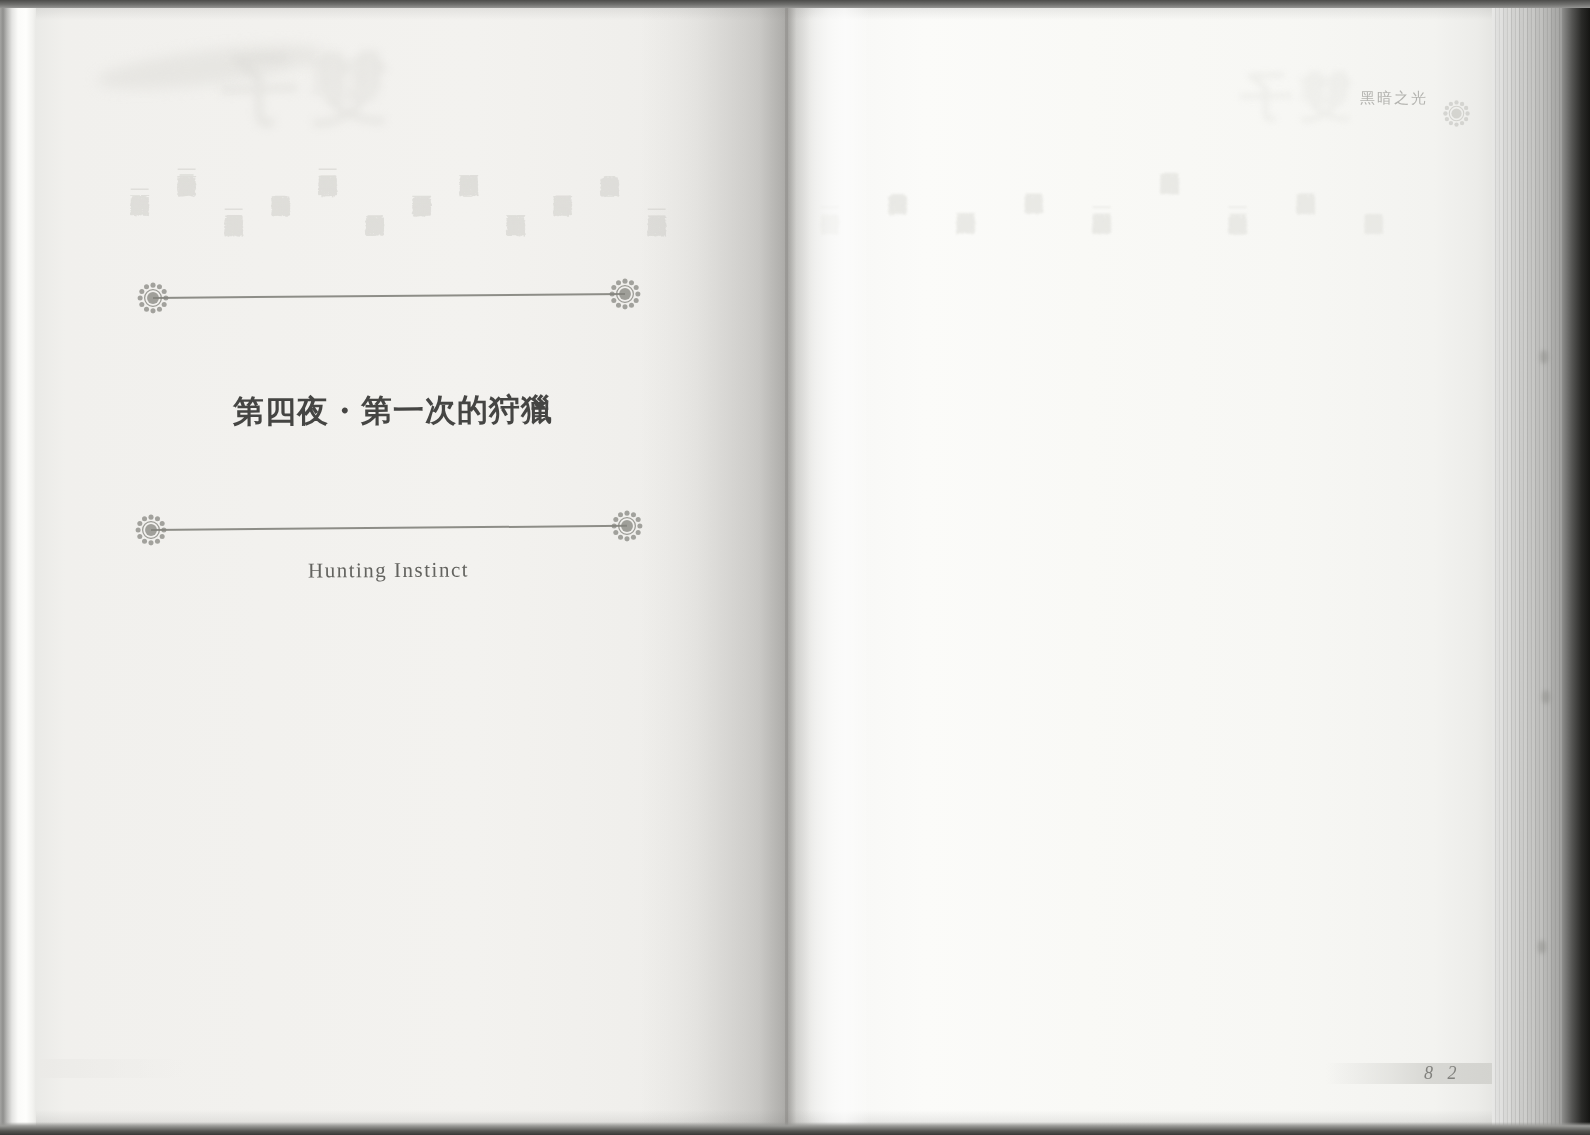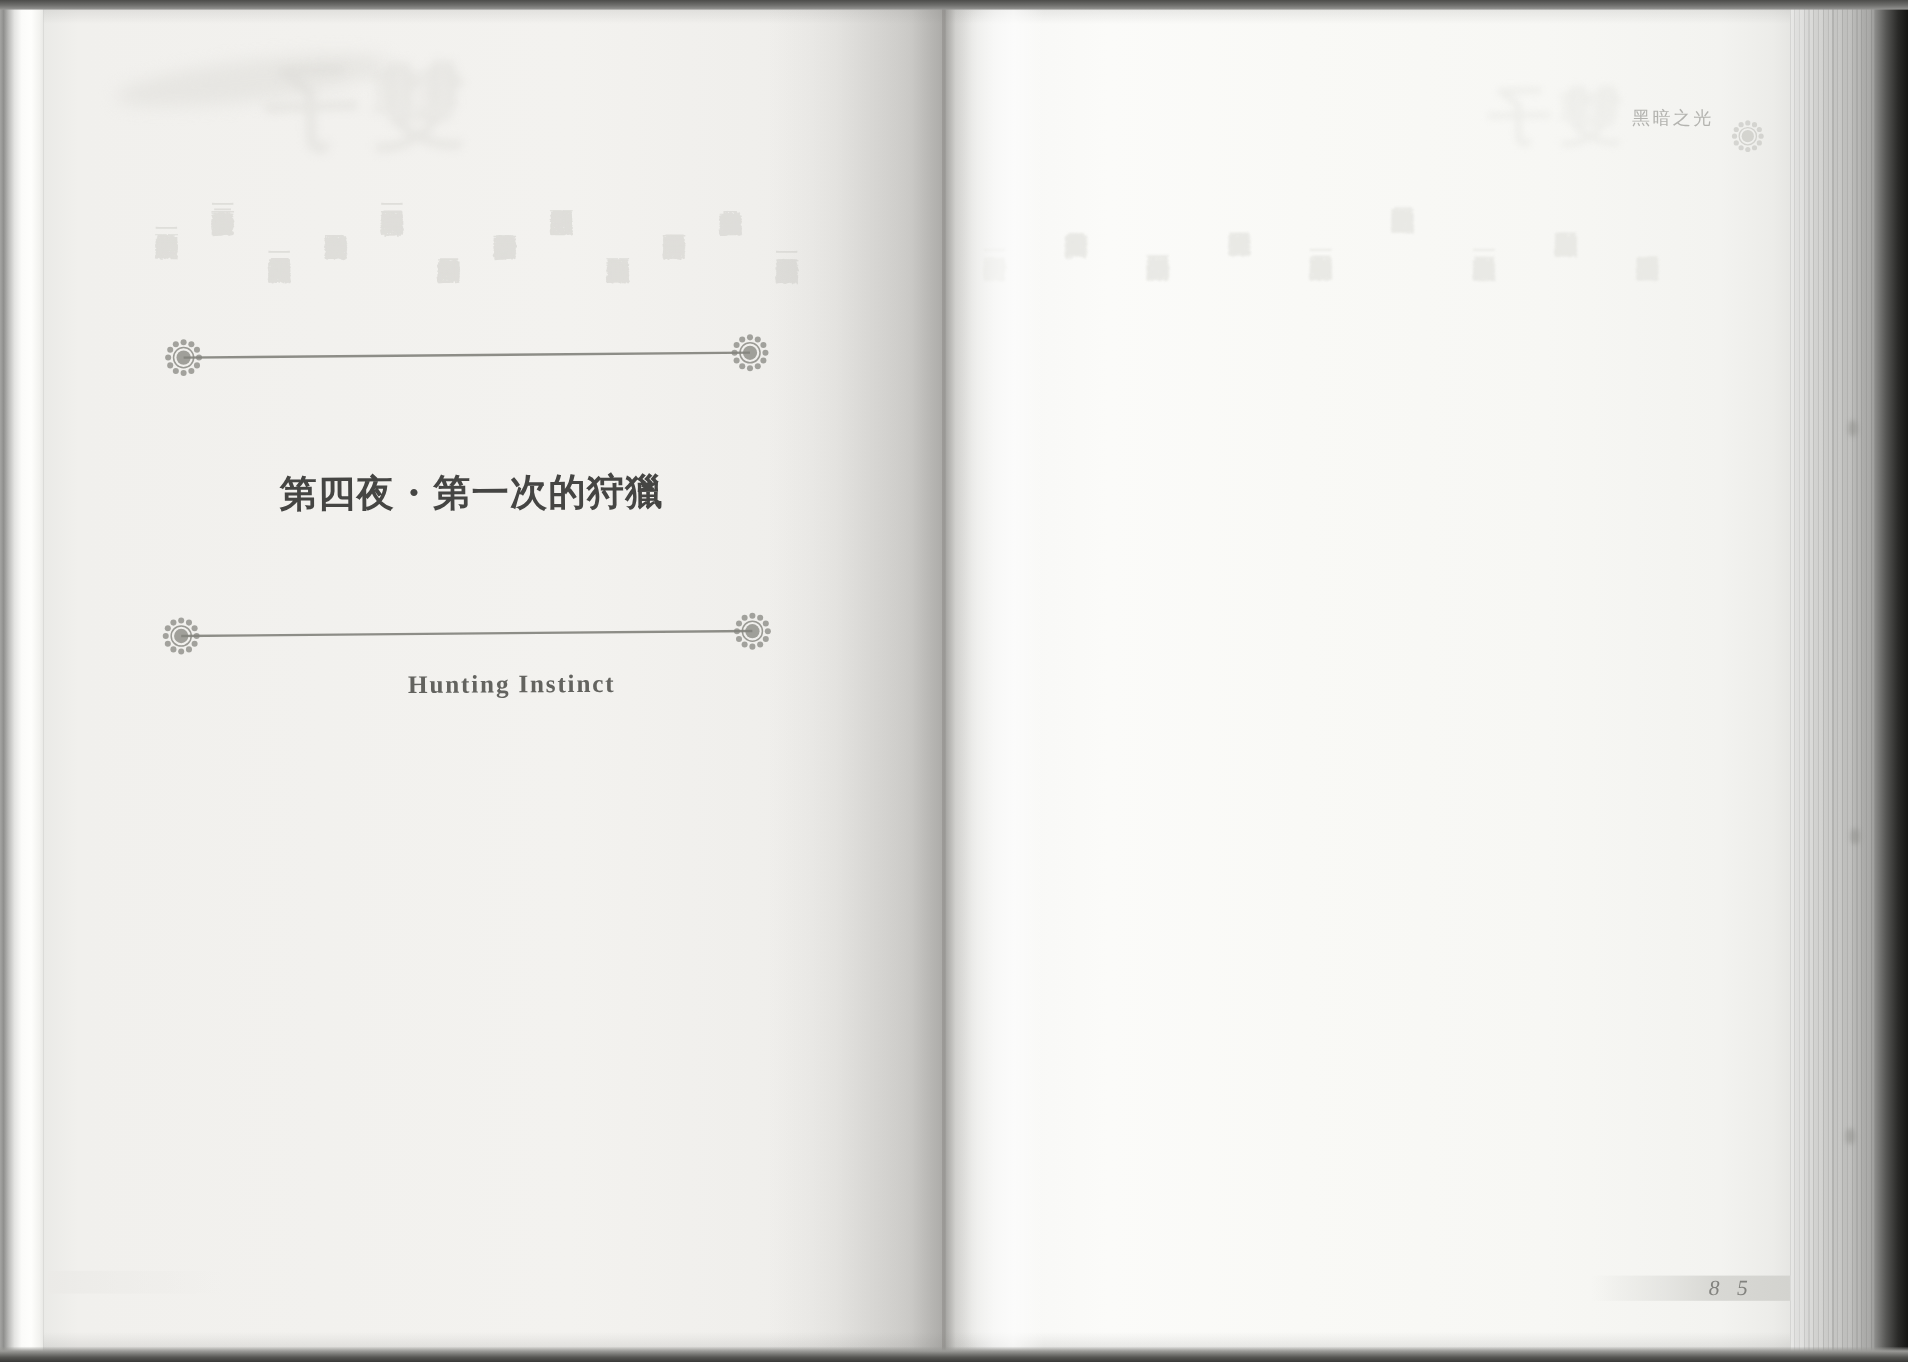--- a/index.html
+++ b/index.html
@@ -56,22 +56,22 @@
     letter-spacing:6px;filter:blur(3px);opacity:.55;transform:scaleX(-1) rotate(1deg);}
   .ghost-folio-l{left:40px;top:1059px;width:145px;height:19px;
     background:linear-gradient(90deg,#ebeae7,rgba(235,234,231,0));opacity:.85;}
 
   
   .content{position:absolute;z-index:4;}
   .rule{height:2px;background:#8d8d87;transform-origin:left center;transform:rotate(-0.5deg);}
   .rosette{color:#84847e;}
   .chapter-title{font-size:31px;font-weight:bold;color:#454543;letter-spacing:1px;
     white-space:nowrap;transform:rotate(-0.4deg);}
-  .chapter-sub{font-size:21px;font-weight:bold;color:#63635f;letter-spacing:1.5px;
-    white-space:nowrap;transform:rotate(-0.3deg);margin-left:32px;}
+  .chapter-sub{font-size:21px;font-weight:normal;color:#63635f;letter-spacing:1.5px;
+    white-space:nowrap;transform:rotate(-0.3deg);}
   .running-head{font-size:15px;color:#b3b3af;letter-spacing:2px;white-space:nowrap;}
   .head-rosette{color:#c4c4bf;opacity:.85;}
   .folio-bar{left:1326px;top:1063px;width:166px;height:21px;z-index:3;
     background:linear-gradient(90deg,rgba(218,218,214,0) 0%,rgba(216,216,212,.55) 38%,#d8d8d4 62%,#d3d3cf 100%);}
   .folio-num{left:1424px;top:1063px;font-size:18px;font-style:italic;color:#82827e;
     letter-spacing:5px;z-index:4;}
 </style>
 </head>
 <body>
 
@@ -152,21 +152,21 @@
     </svg>
 
   <div class="content chapter-sub" style="left:308px;top:558px;">Hunting Instinct</div>
 
   <div class="content running-head" style="left:1360px;top:89px;">黑暗之光</div>
   <svg class="content rosette head-rosette" style="left:1441px;top:98px" width="31" height="31" viewBox="0 0 40 40">
       <use href="#rosette-sym"></use>
     </svg>
 
   <div class="content folio-bar"></div>
-  <div class="content folio-num">8 5</div>
+  <div class="content folio-num">8 2</div>
 
   <div class="gutter-shade"></div>
   <div class="gutter-seam"></div>
   <div class="left-cover"></div>
   <div class="fore-edge"></div>
   <div class="smudge" style="left:1540px;top:350px"></div>
   <div class="smudge" style="left:1542px;top:690px"></div>
   <div class="smudge" style="left:1538px;top:940px"></div>
   <div class="edge-dark"></div>
   <div class="band-top"></div>

